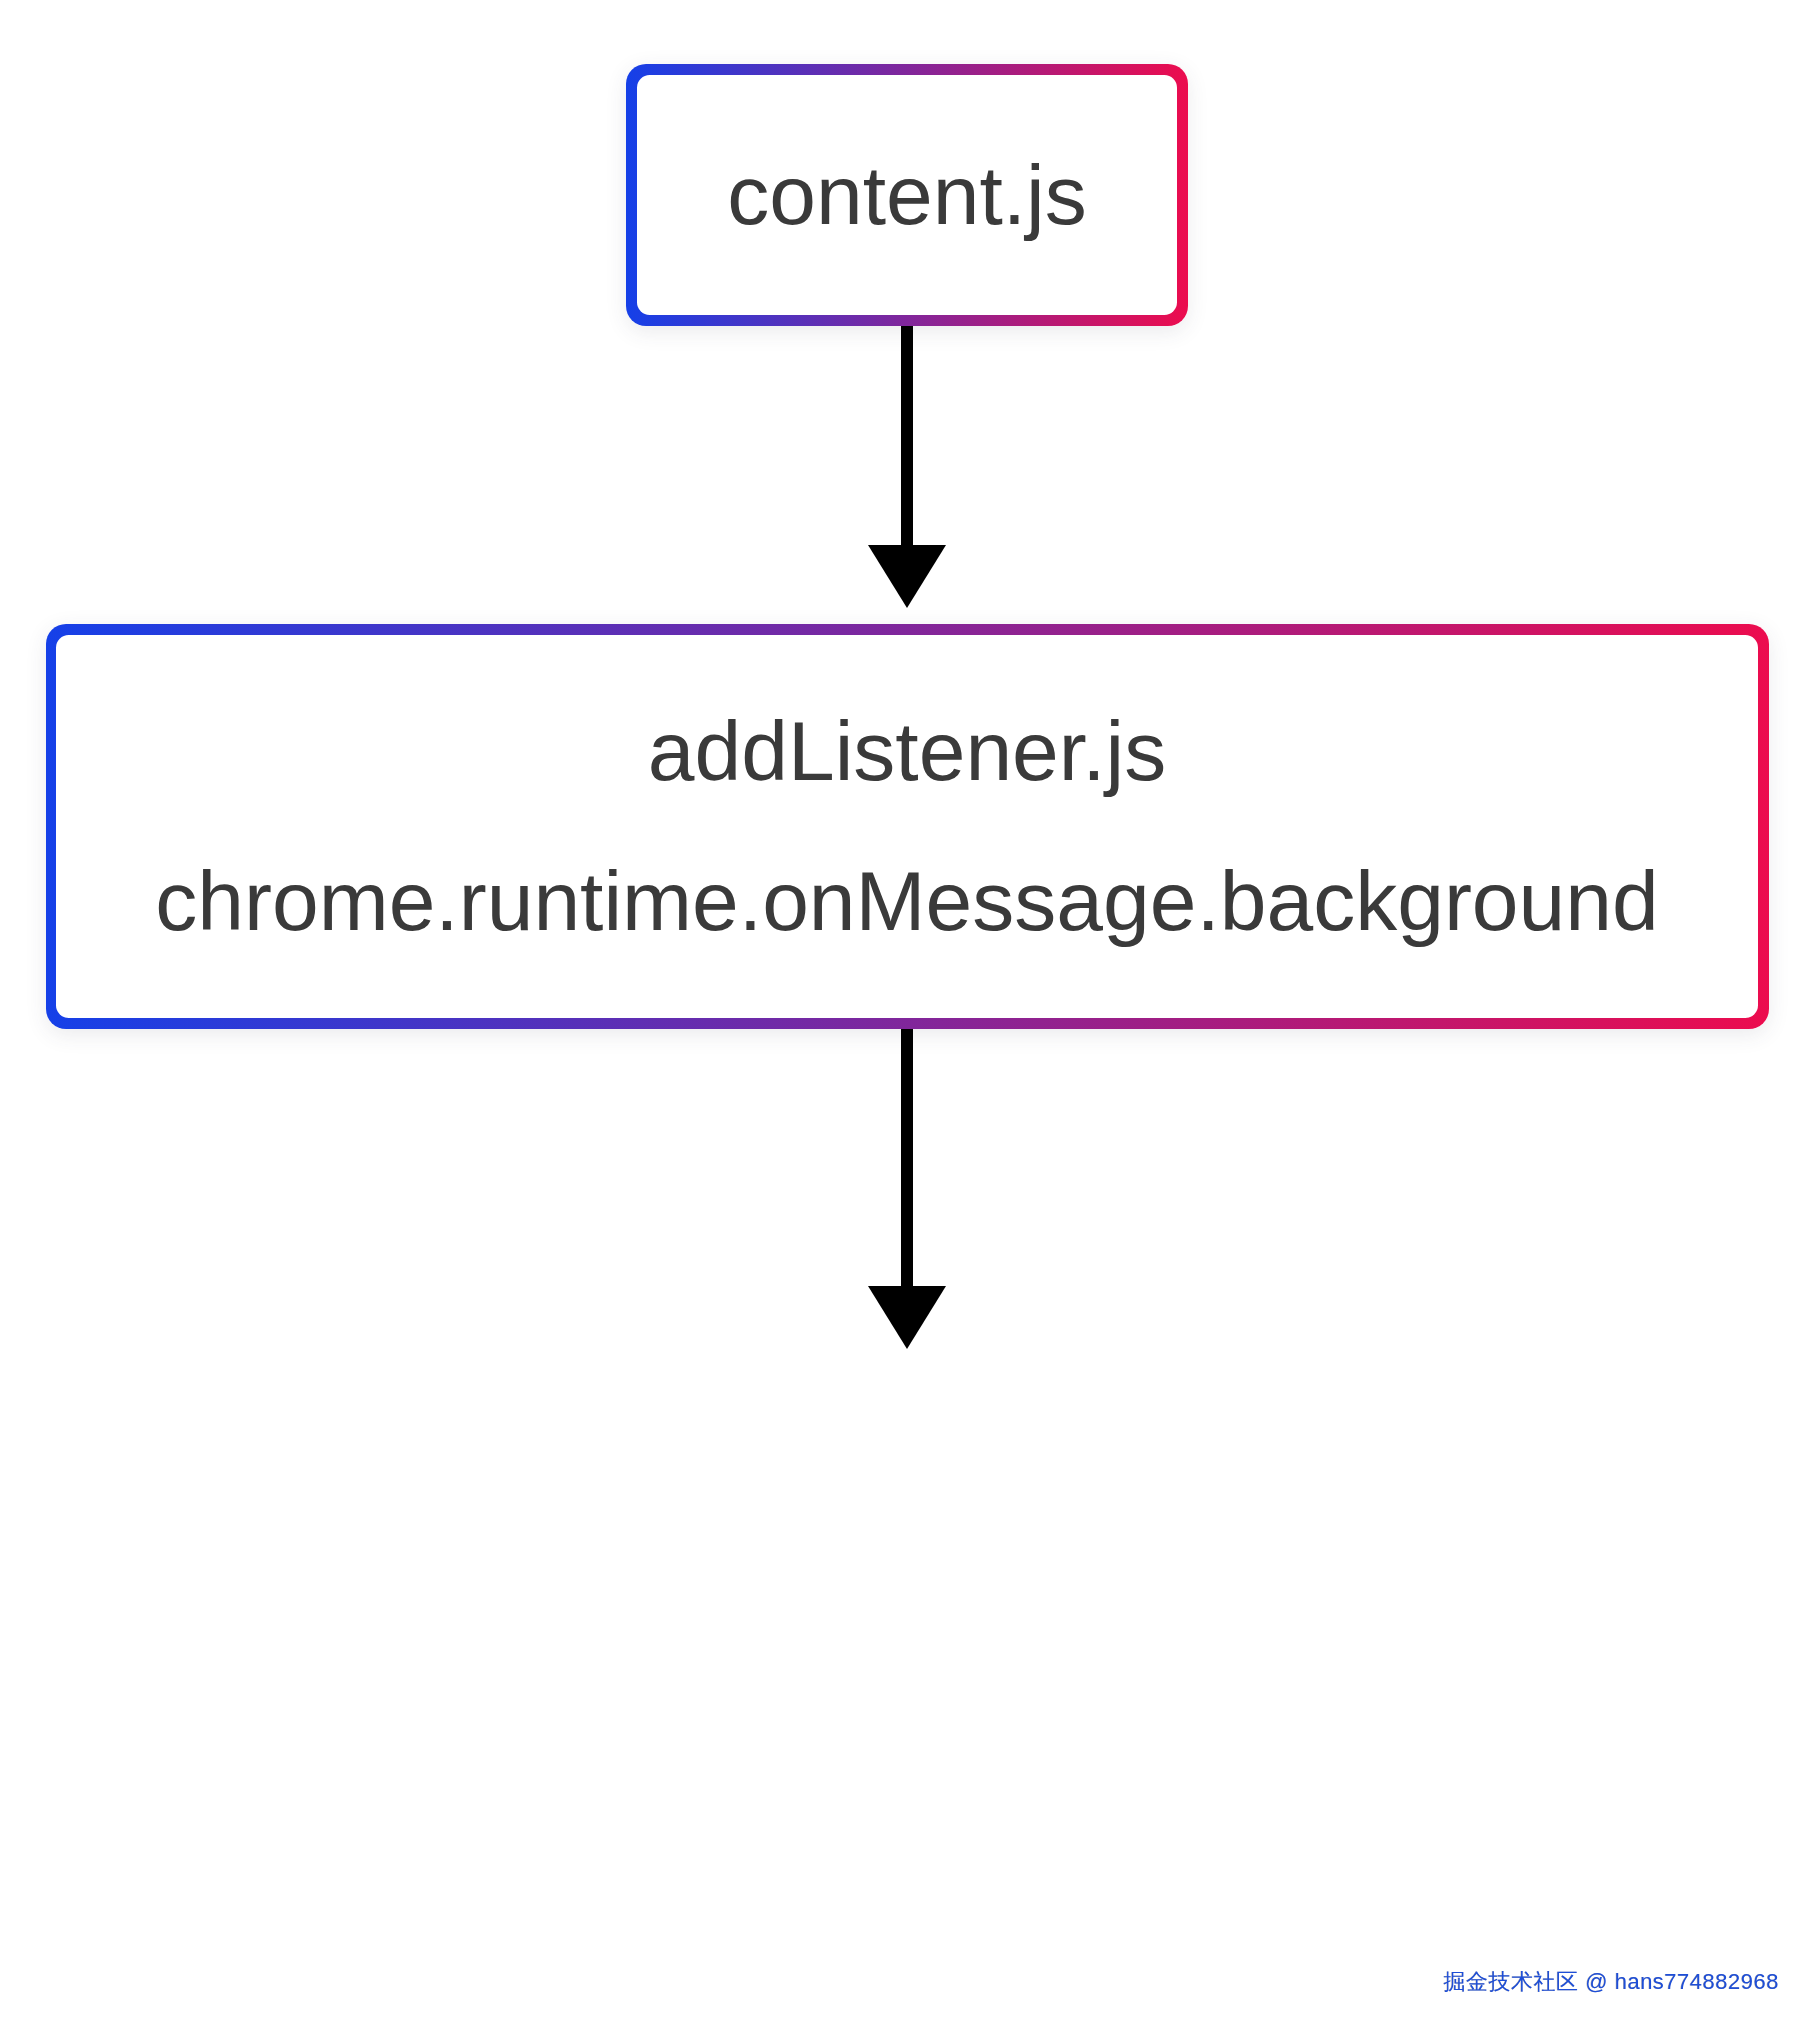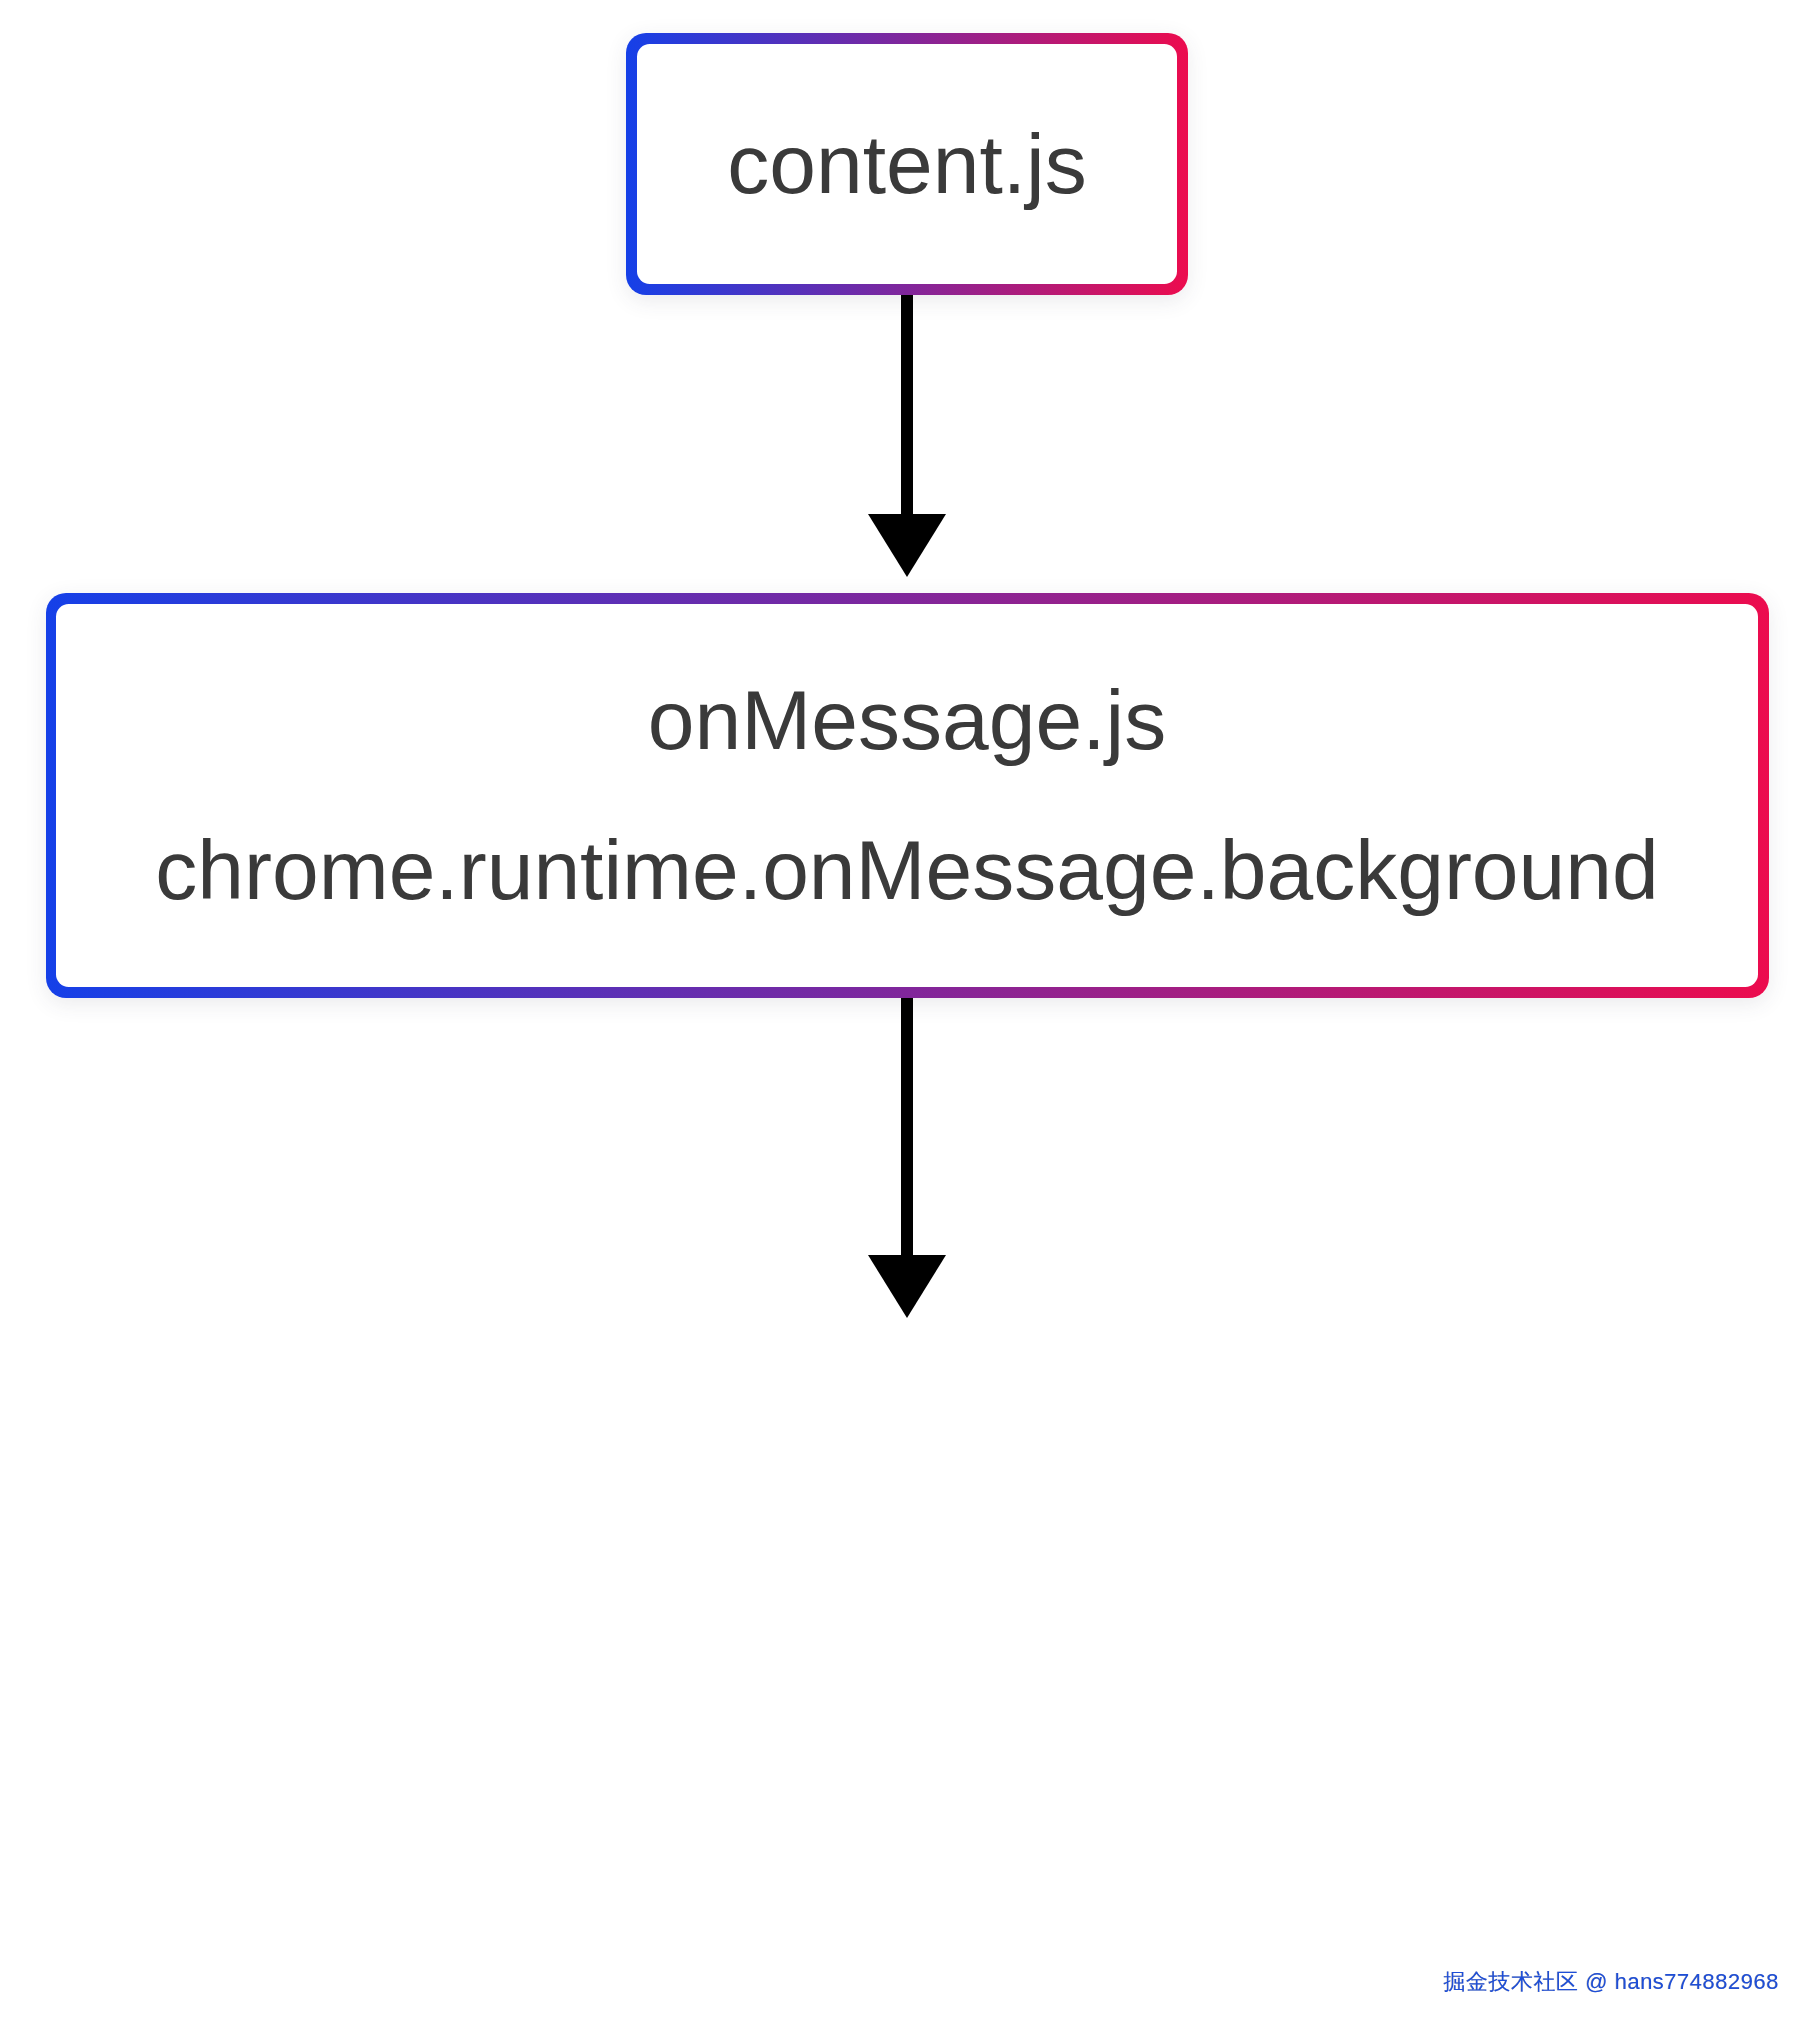--- a/index.html
+++ b/index.html
@@ -13,21 +13,21 @@
     font-family: "Liberation Sans", sans-serif;
     overflow: hidden;
   }
   .stage {
     position: relative;
     width: 1814px;
     height: 2035px;
     display: flex;
     flex-direction: column;
     align-items: center;
-    padding-top: 33px;
+    padding-top: 64px;
     box-sizing: border-box;
     border-radius: 25px;
   }
   .node {
     background: linear-gradient(90deg, var(--grad-start), var(--grad-end));
     border-radius: 20px;
     padding: 10.6px;
     box-sizing: border-box;
     display: flex;
     box-shadow: 0 5.3px 21px rgba(60, 60, 80, 0.10);
@@ -111,21 +111,21 @@
 
   <div class="vline vline--a"></div>
 
 
   <div class="vline vline--b"></div>
   <div class="arrowhead"></div>
   <div class="spacer-lg"></div>
 
   <div class="node node--background">
     <div class="node-inner">
-      <div class="node-text">onMessage.js</div>
+      <div class="node-text">addListener.js</div>
       <div class="node-text">chrome.runtime.onMessage.background</div>
     </div>
   </div>
 
   <div class="vline vline--c"></div>
 
 
   <div class="vline vline--d"></div>
   <div class="arrowhead"></div>
   <div class="spacer-sm"></div>

